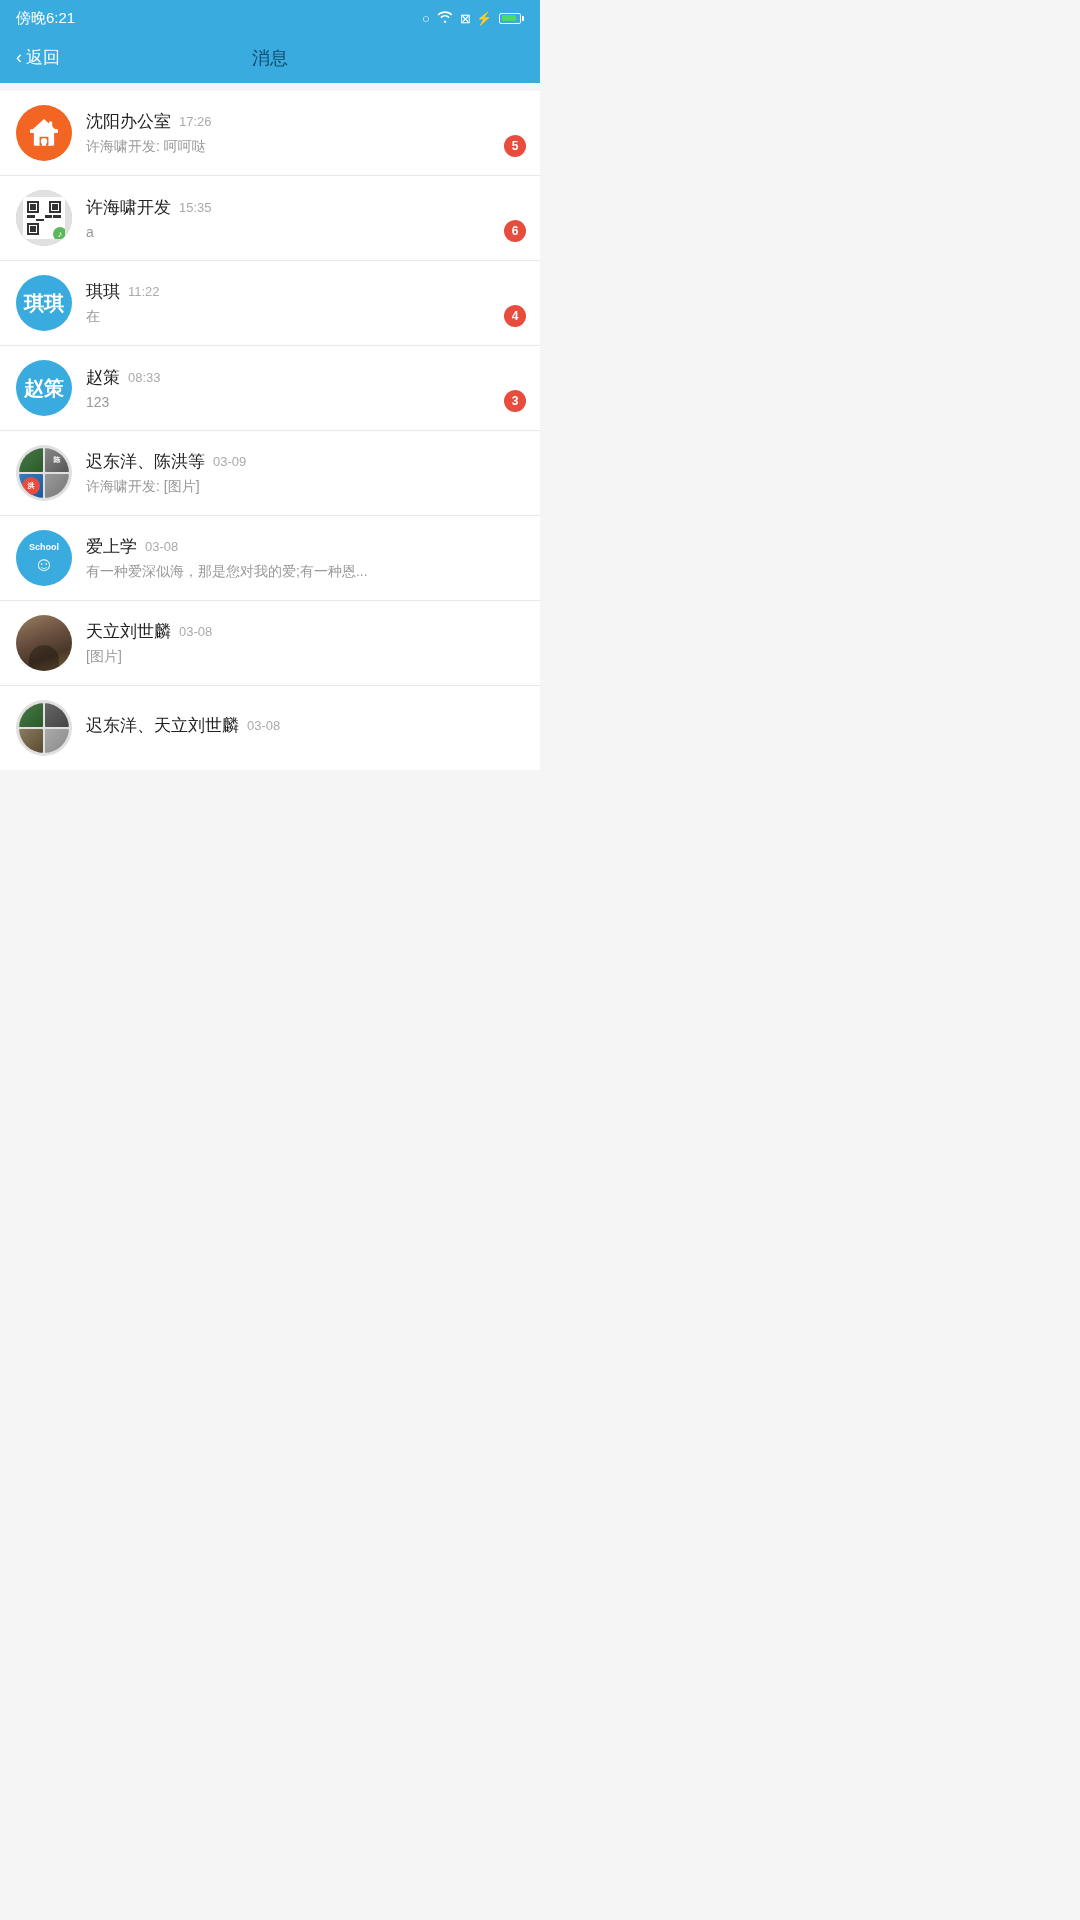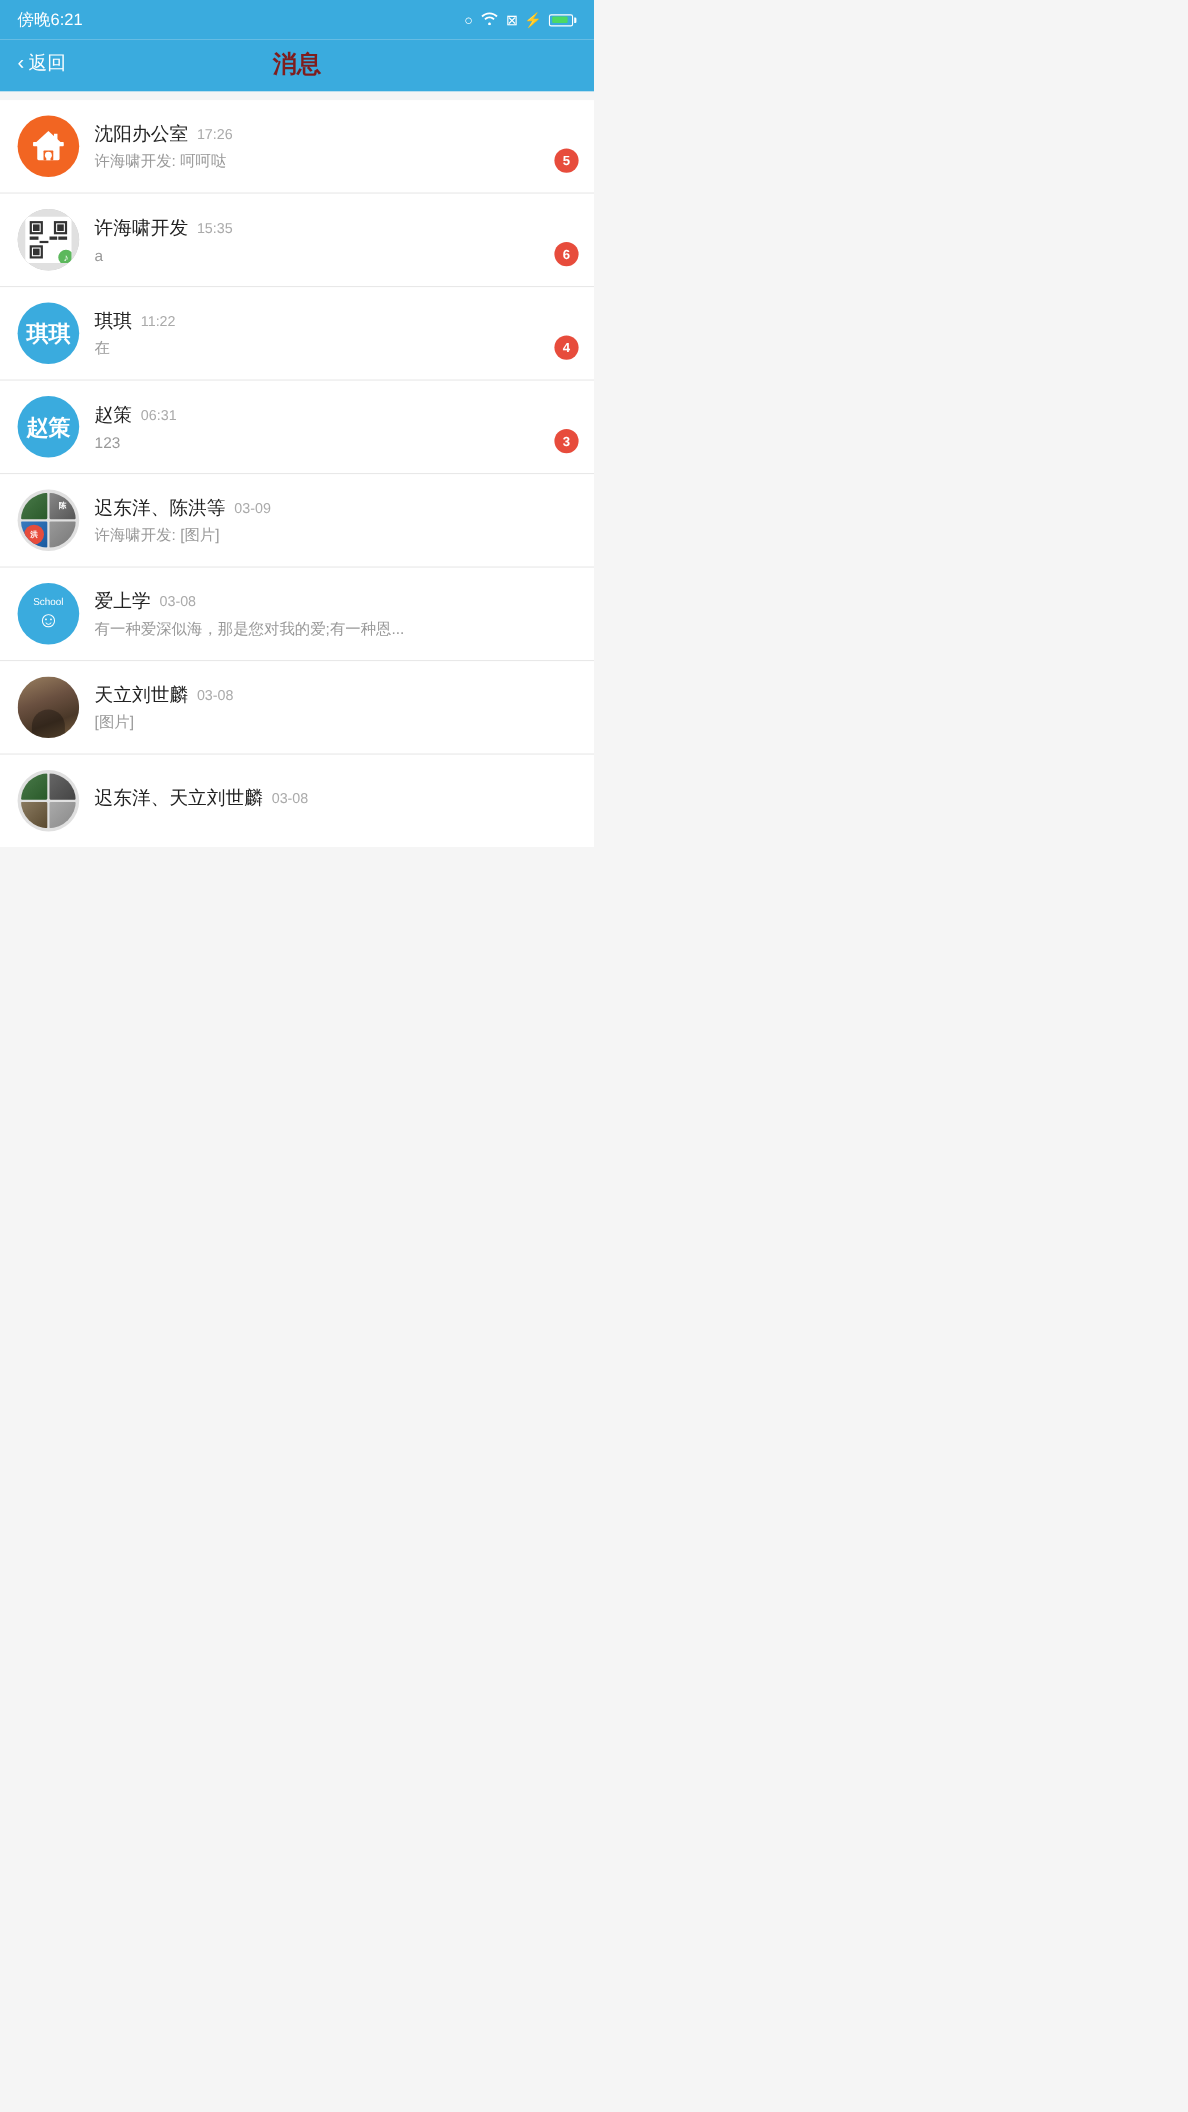--- a/index.html
+++ b/index.html
@@ -80,23 +80,23 @@
       cursor: pointer;
     }
     .back-chevron {
       font-size: 18px;
       font-weight: 300;
     }
     .header-title {
       position: absolute;
       left: 50%;
       transform: translateX(-50%);
-      color: #7f1d1d;
-      font-size: 22px;
-      font-weight: 700;
+      color: #0c4a6e;
+      font-size: 18px;
+      font-weight: 400;
     }
 
     
     .message-list {
       background: white;
       margin-top: 8px;
     }
 
     .message-item {
       display: flex;
@@ -156,21 +156,21 @@
     .avatar-school {
       background: #3aabde;
       border-radius: 50%;
       flex-direction: column;
       font-size: 9px;
       gap: 2px;
     }
     .school-label {
       font-size: 9px;
       color: white;
-      font-weight: 400;
+      font-weight: 700;
       letter-spacing: 0px;
     }
 
     
     .message-content {
       flex: 1;
       min-width: 0;
     }
     .message-top {
       display: flex;
@@ -336,21 +336,21 @@
   </div>
 
 
   <div class="message-item">
     <div class="avatar avatar-zhao">
       <span>赵策</span>
     </div>
     <div class="message-content">
       <div class="message-top">
         <span class="contact-name">赵策</span>
-        <span class="message-time">06:31</span>
+        <span class="message-time">08:33</span>
       </div>
       <div class="message-preview">123</div>
     </div>
     <div class="badge">3</div>
   </div>
 
   <div class="message-item">
     <div class="avatar" style="background:#e0e0e0; padding:3px; flex-shrink:0;">
       <div style="width:50px;height:50px;display:grid;grid-template-columns:1fr 1fr;grid-template-rows:1fr 1fr;gap:2px;border-radius:50%;overflow:hidden;">
 

